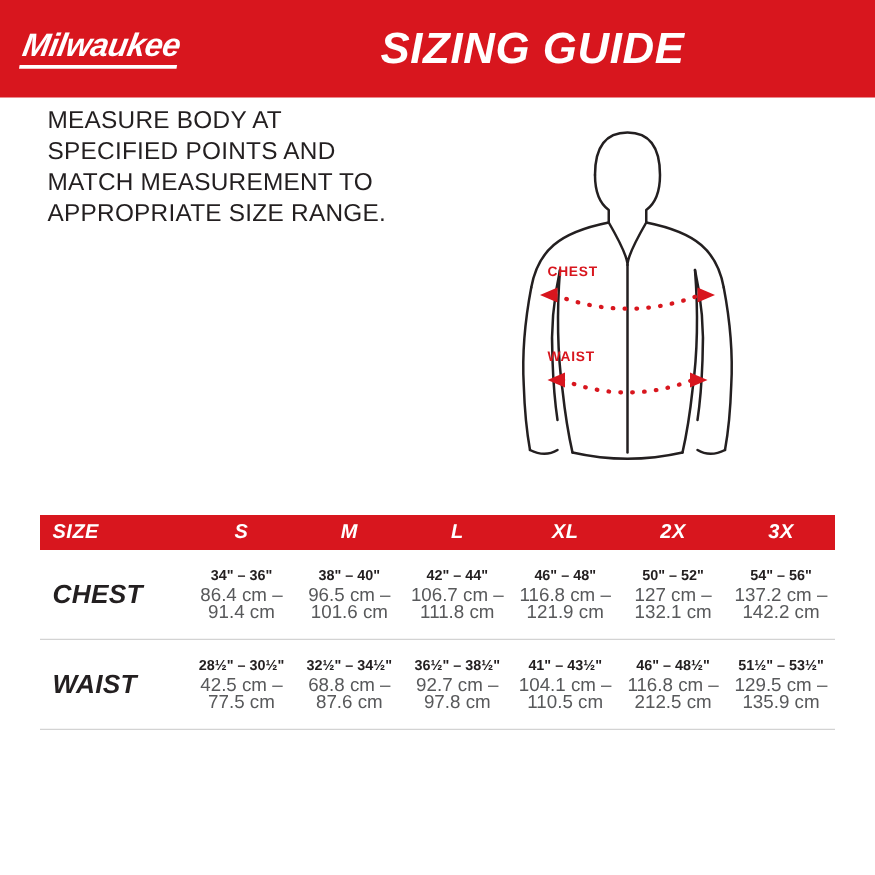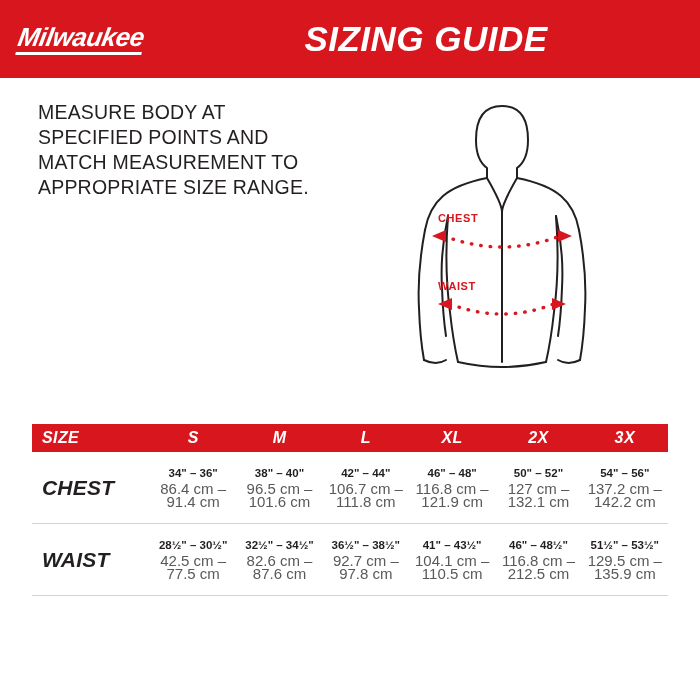--- a/index.html
+++ b/index.html
@@ -51,21 +51,21 @@
     color: #ffffff;
     font-weight: bold;
     font-style: italic;
     font-size: 35px;
     letter-spacing: 0.5px;
     padding-right: 36px;
   }
 
   
   .intro {
-    position: absolute; left: 38px; top: 100px; width: 280px;
+    position: absolute; left: 38px; top: 84px; width: 280px;
     font-size: 19.5px; line-height: 25px;
     color: #231f20;
     letter-spacing: 0.2px;
   }
 
   
   .figure {
     position: absolute; left: 352px; top: 96px; width: 300px; height: 296px;
   }
   .fig-label {
@@ -81,21 +81,20 @@
   
   .table {
     position: absolute; left: 32px; top: 412px; width: 636px;
   }
   .thead {
     background: #d8161e;
     color: #ffffff;
     display: flex;
     height: 28px;
     align-items: center;
-    margin-top: 12px;
   }
   .thead .cell-label {
     width: 118px;
     font-weight: bold;
     font-size: 16px;
     font-style: italic;
     padding-left: 10px;
     letter-spacing: 0.4px;
   }
   .thead .cell {
@@ -243,21 +242,21 @@
     </div>
 
     <div class="row">
       <div class="rowlabel">WAIST</div>
       <div class="cell">
         <span class="inch">28½" – 30½"</span>
         <span class="cm">42.5 cm – 77.5 cm</span>
       </div>
       <div class="cell">
         <span class="inch">32½" – 34½"</span>
-        <span class="cm">82.6 cm – 87.6 cm</span>
+        <span class="cm">68.8 cm – 87.6 cm</span>
       </div>
       <div class="cell">
         <span class="inch">36½" – 38½"</span>
         <span class="cm">92.7 cm – 97.8 cm</span>
       </div>
       <div class="cell">
         <span class="inch">41" – 43½"</span>
         <span class="cm">104.1 cm – 110.5 cm</span>
       </div>
       <div class="cell">

